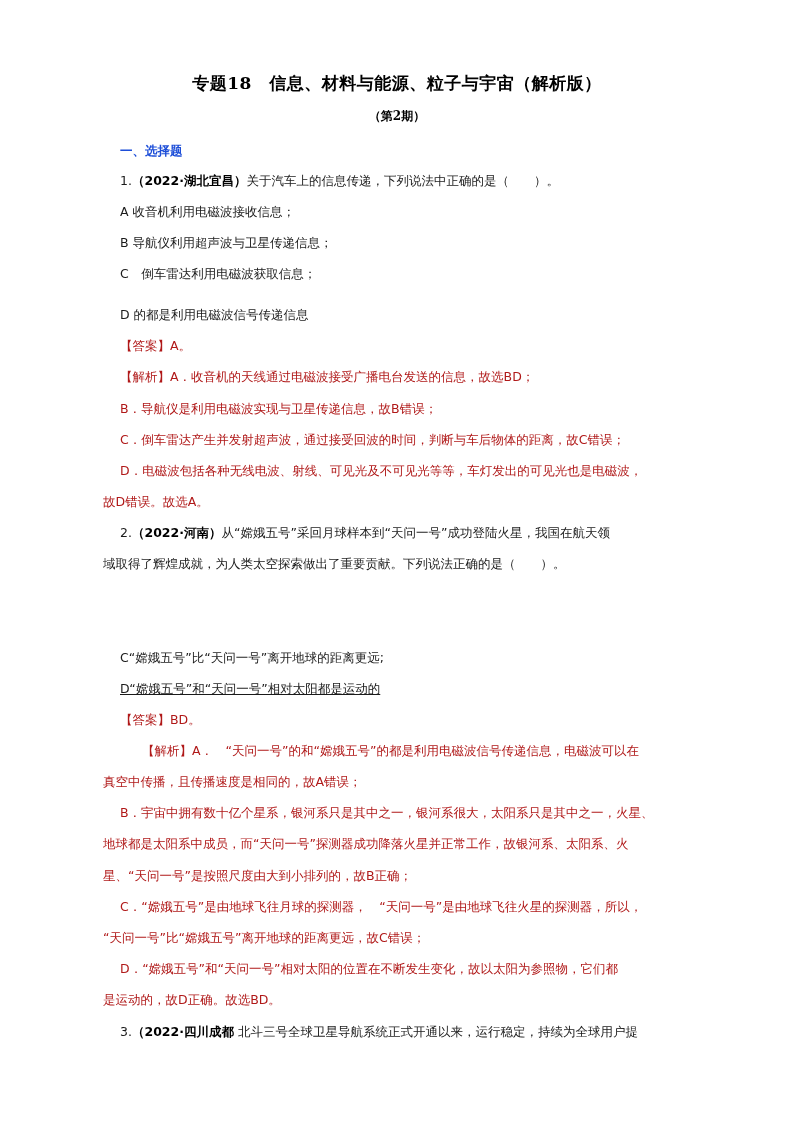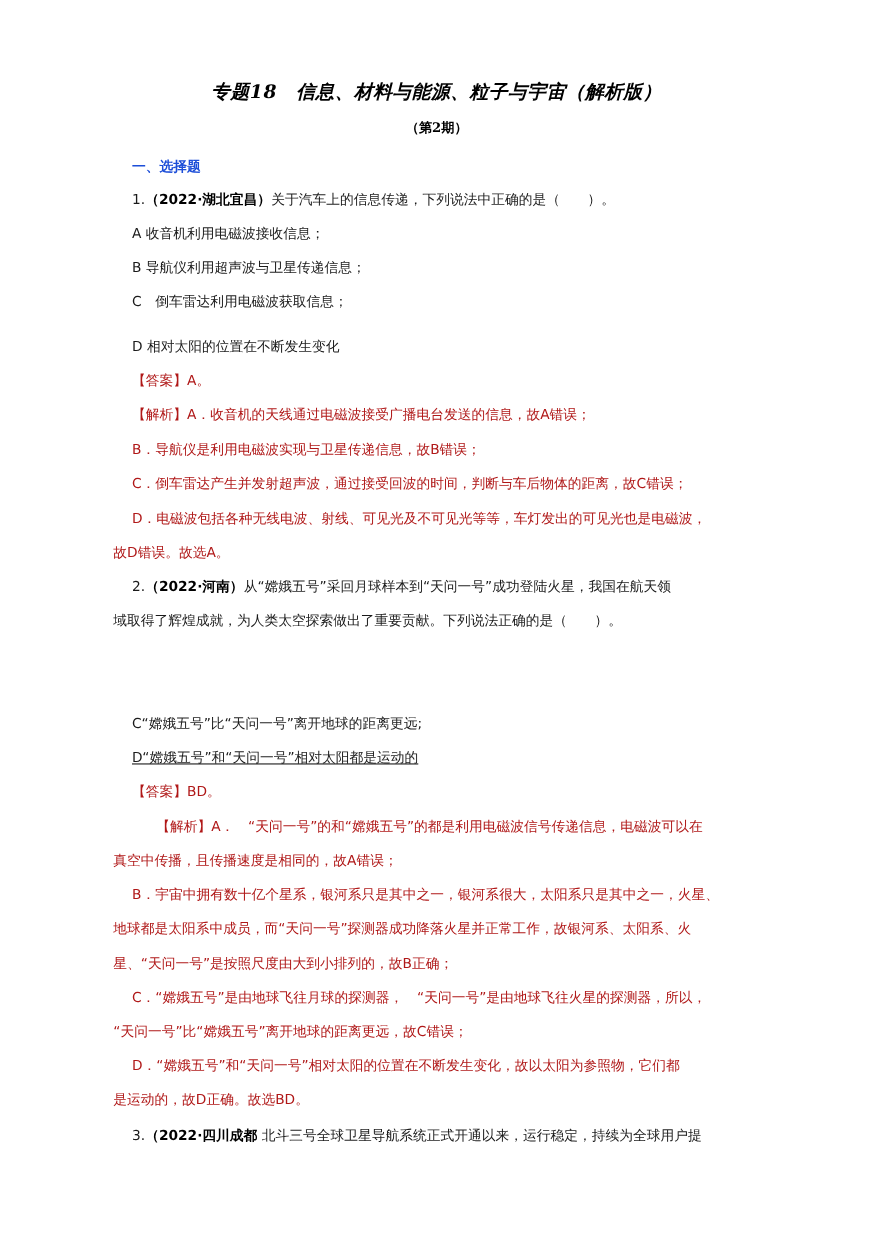--- a/index.html
+++ b/index.html
@@ -1,21 +1,21 @@
 <!DOCTYPE html>
 <html><head>
 <meta charset="utf-8">
 <style>
   html, body { margin: 0; padding: 0; background: #ffffff; }
   body { width: 794px; height: 1123px; position: relative; overflow: hidden;
          font-family: "DejaVu Sans", "Liberation Sans", sans-serif; color: #111; }
   .page { position: absolute; left: 0; top: 0; width: 794px; height: 1123px; }
   .title { position: absolute; left: 0; width: 794px; top: 72px; text-align: center;
            font-family: "DejaVu Serif", "Liberation Serif", serif; font-weight: bold;
-           font-size: 17px; letter-spacing: 0.5px; color: #000; font-style: italic; }
+           font-size: 17px; letter-spacing: 0.5px; color: #000; }
   .subtitle { position: absolute; left: 0; width: 794px; top: 108px; text-align: center;
               font-family: "DejaVu Serif", "Liberation Serif", serif; font-weight: bold;
               font-size: 12px; color: #000; }
   .line { position: absolute; font-size: 12.5px; line-height: 16px; white-space: nowrap; color: #1a1a1a; }
   .bold { font-weight: bold; color: #000; }
   .red { color: #b01818; }
   .section { font-weight: bold; color: #1d4ed8; font-size: 12.5px; }
 </style>
 </head>
 <body>
@@ -26,27 +26,27 @@
   <div class="subtitle">（第2期）</div>
 
   <div class="line section" style="left:120px; top:143px;">一、选择题</div>
 
   <div class="line" style="left:120px; top:173px;">
     <span>1.</span><span class="bold">（2022·湖北宜昌）</span><span>关于汽车上的信息传递，下列说法中正确的是（　　）。</span>
   </div>
   <div class="line" style="left:120px; top:204px;">A 收音机利用电磁波接收信息；</div>
   <div class="line" style="left:120px; top:235px;">B 导航仪利用超声波与卫星传递信息；</div>
   <div class="line" style="left:120px; top:266px;">C　倒车雷达利用电磁波获取信息；</div>
-  <div class="line" style="left:120px; top:307px;">D 相对太阳的位置在不断发生变化</div>
+  <div class="line" style="left:120px; top:307px;">D 的都是利用电磁波信号传递信息</div>
 
   <div class="line" style="left:120px; top:338px;">
     <span class="red">【答案】</span><span class="red">A。</span>
   </div>
   <div class="line red" style="left:120px; top:369px;">
-    <span>【解析】</span><span>A．收音机的天线通过电磁波接受广播电台发送的信息，故A错误；</span>
+    <span>【解析】</span><span>A．收音机的天线通过电磁波接受广播电台发送的信息，故选BD；</span>
   </div>
   <div class="line red" style="left:120px; top:401px;">B．导航仪是利用电磁波实现与卫星传递信息，故B错误；</div>
   <div class="line red" style="left:120px; top:432px;">C．倒车雷达产生并发射超声波，通过接受回波的时间，判断与车后物体的距离，故C错误；</div>
   <div class="line red" style="left:120px; top:463px;">D．电磁波包括各种无线电波、射线、可见光及不可见光等等，车灯发出的可见光也是电磁波，</div>
   <div class="line red" style="left:103px; top:494px;">故D错误。故选A。</div>
 
   <div class="line" style="left:120px; top:525px;">
     <span>2.</span><span class="bold">（2022·河南）</span><span>从“嫦娥五号”采回月球样本到“天问一号”成功登陆火星，我国在航天领</span>
   </div>
   <div class="line" style="left:103px; top:556px;">域取得了辉煌成就，为人类太空探索做出了重要贡献。下列说法正确的是（　　）。</div>

